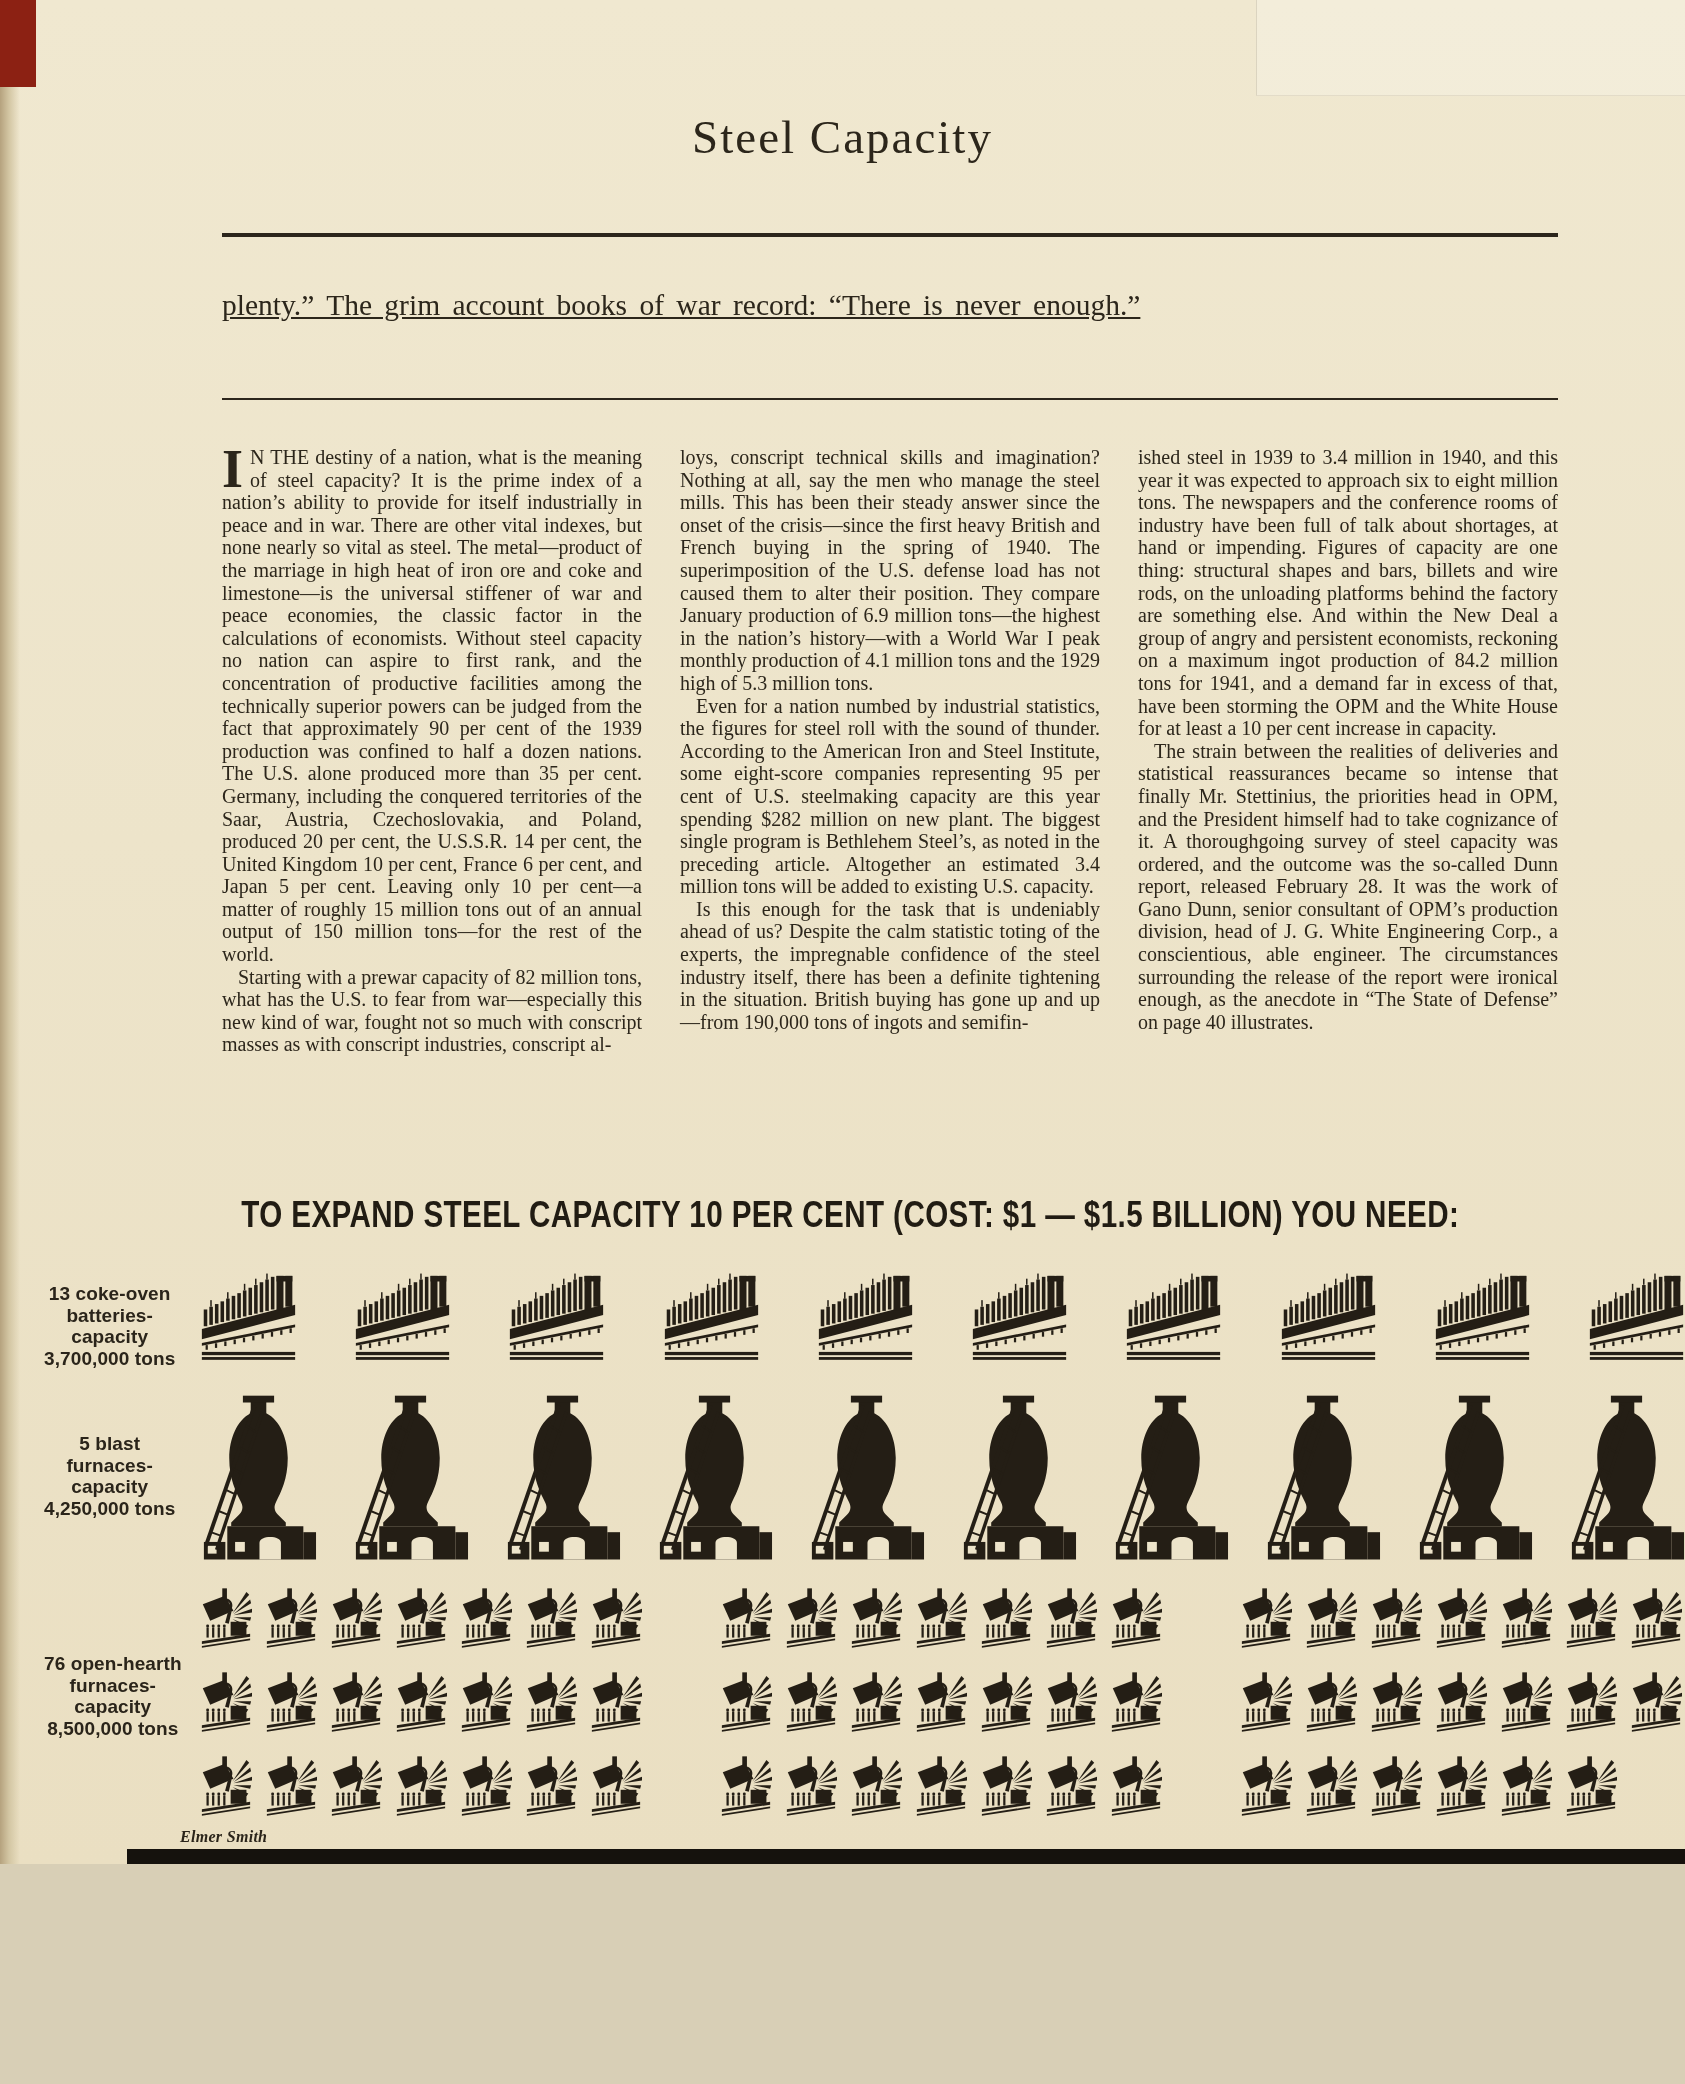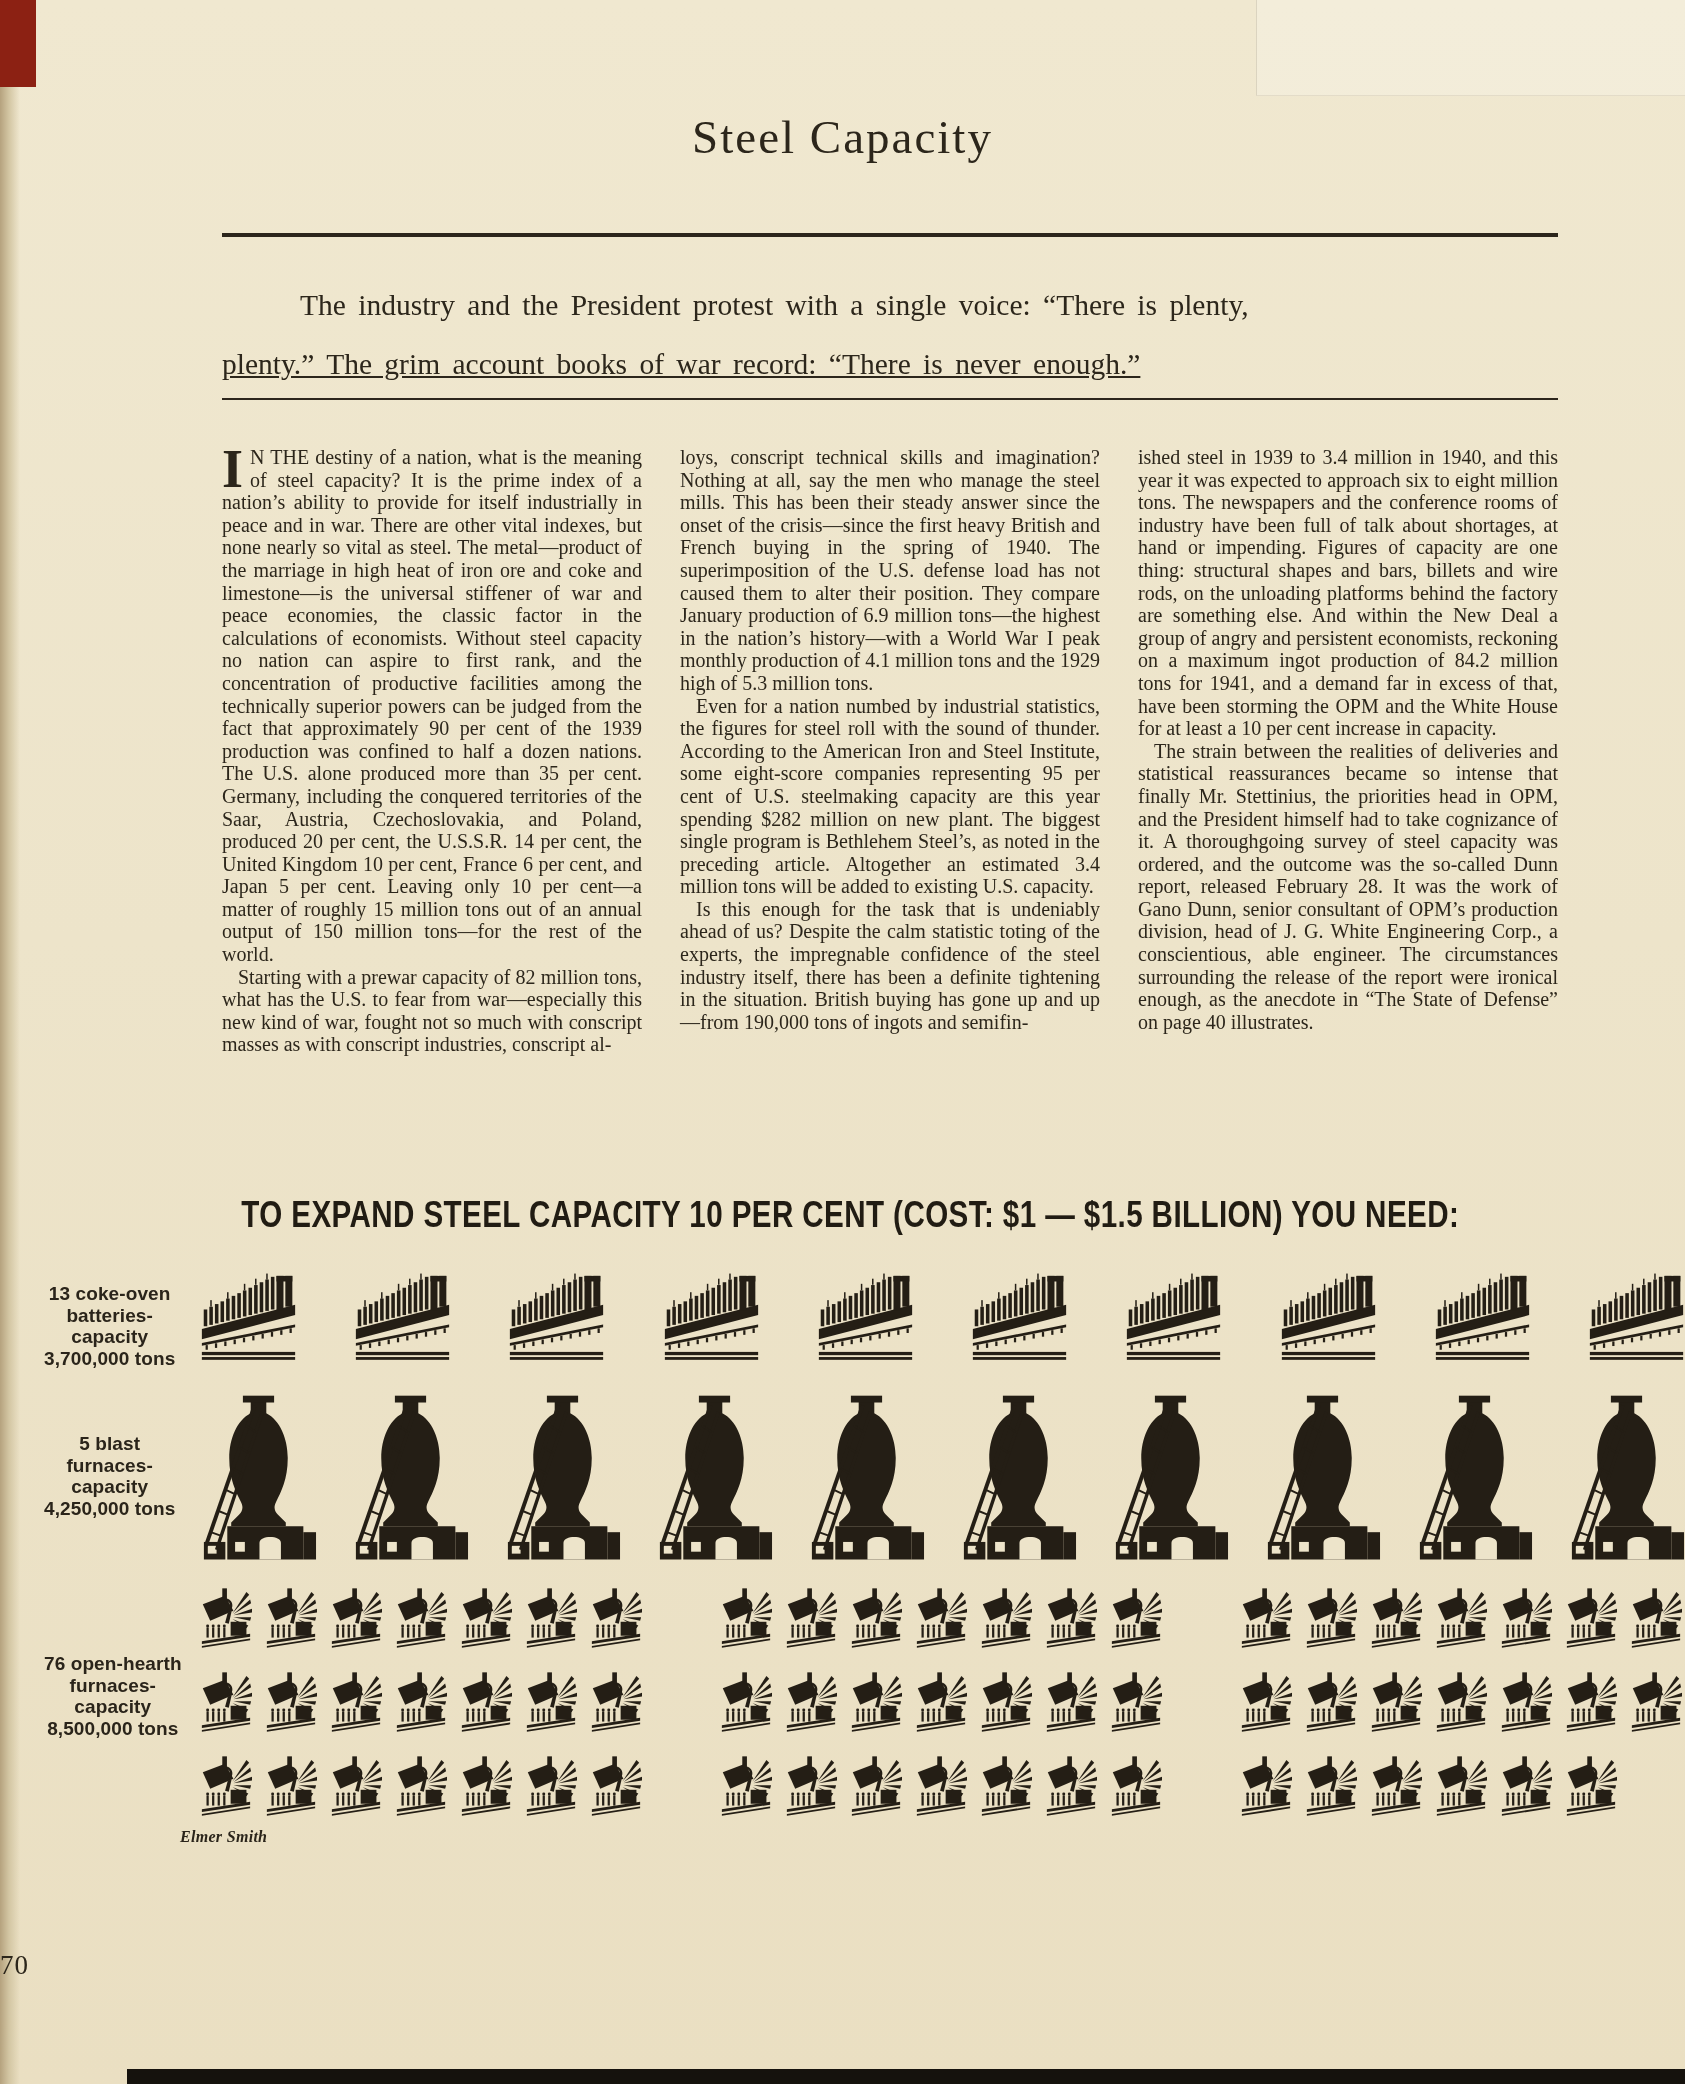--- a/index.html
+++ b/index.html
@@ -1,18 +1,18 @@
 <!DOCTYPE html>
 <html><head>
 <meta charset="utf-8">
 <style>
   :root{ --paper:#ede4ca; --ink:#2c261b; }
   html,body{margin:0;padding:0;background:#d8cfb6;}
   .page{
-    position:relative; width:1685px; height:2084px; overflow:hidden;
+    position:relative; width:1685px; height:1864px; overflow:hidden;
     background:linear-gradient(180deg,#f0e8d0 0%,#ede4ca 45%,#eadfc2 100%);
     font-family:"Liberation Serif", serif; color:var(--ink);
   }
   
   .edge-left{position:absolute;left:0;top:0;width:20px;height:100%;
     background:linear-gradient(90deg,#b5a27e 0%,#d3c6a3 45%,rgba(237,228,202,0) 100%);}
   .corner-red{position:absolute;left:0;top:0;width:36px;height:87px;}
   .edge-bottom{position:absolute;left:127px;right:0;bottom:0;height:15px;}
   .corner-topright{position:absolute;right:0;top:0;width:428px;height:95px;
     background:rgba(255,255,255,0.22);border-left:1px solid rgba(90,75,50,0.15);
@@ -69,21 +69,20 @@
 <div class="page">
 
   <div class="edge-left"></div>
   <div class="corner-red" style="background: rgb(140, 33, 19);"></div>
   <div class="corner-topright"></div>
 
   <h1 class="title">Steel Capacity</h1>
   <div class="rule rule-thick"></div>
 
   <p class="deck">
-    <span class="l1">The industry and the President protest with a single voice: “There is plenty,</span>
     <span class="l2">plenty.”  The grim account books of war record: “There is never enough.”</span>
   </p>
   <div class="rule rule-thin"></div>
 
   <div class="columns">
     <div class="col">
       <p><span class="dropcap">I</span><span>N THE destiny of a nation, what is the meaning of steel capacity? It is the prime index of a nation’s ability to provide for itself industrially in peace and in war. There are other vital indexes, but none nearly so vital as steel. The metal—product of the marriage in high heat of iron ore and coke and limestone—is the universal stiffener of war and peace economies, the classic factor in the calculations of economists. Without steel capacity no nation can aspire to first rank, and the concentration of productive facilities among the technically superior powers can be judged from the fact that approximately 90 per cent of the 1939 production was confined to half a dozen nations. The U.S. alone produced more than 35 per cent. Germany, including the conquered territories of the Saar, Austria, Czechoslovakia, and Poland, produced 20 per cent, the U.S.S.R. 14 per cent, the United Kingdom 10 per cent, France 6 per cent, and Japan 5 per cent. Leaving only 10 per cent—a matter of roughly 15 million tons out of an annual output of 150 million tons—for the rest of the world.</span></p>
       <p>Starting with a prewar capacity of 82 million tons, what has the U.S. to fear from war—especially this new kind of war, fought not so much with conscript masses as with conscript industries, conscript al-</p>
     </div>
     <div class="col">

